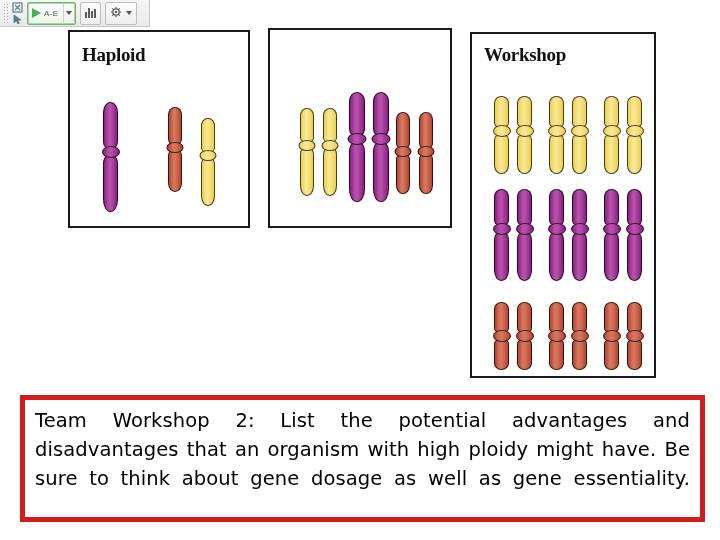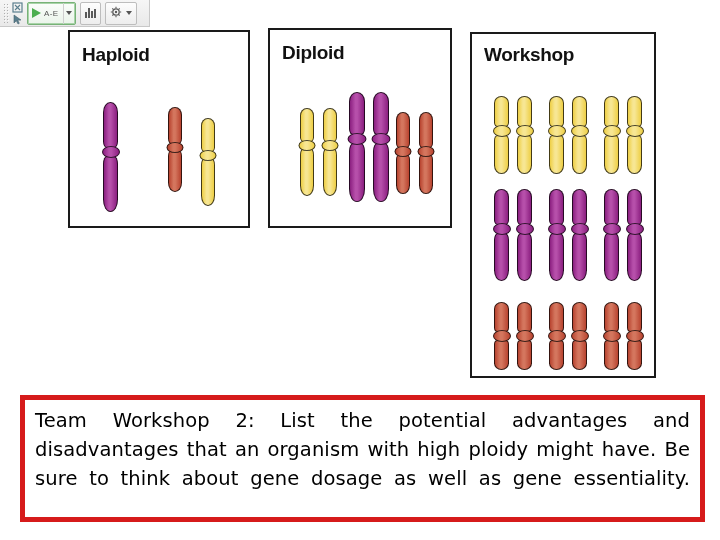--- a/index.html
+++ b/index.html
@@ -73,21 +73,21 @@
 
   
   .panel{
     position:absolute;
     background:#ffffff;
     border:2px solid #1a1a1a;
     box-sizing:border-box;
   }
   .panel-title{
     position:absolute;
-    font-family:Liberation Sans, sans-serif;
+    font-family:Liberation Serif, serif;
     font-weight:bold;
     font-size:19px;
     color:#111;
     letter-spacing:-.3px;
     white-space:nowrap;
   }
   #panel-haploid{left:68px;top:30px;width:182px;height:198px;}
   #panel-diploid{left:268px;top:28px;width:184px;height:200px;}
   #panel-polyploid{left:470px;top:32px;width:186px;height:346px;}
   #panel-haploid .panel-title{left:12px;top:12px;}
@@ -207,21 +207,20 @@
       </div>
       <div class="chrom" style="left: 131px; top: 86px; width: 14px; height: 88px;">
         <div class="arm top" style="height: 33.7px; background: linear-gradient(to right, rgb(238, 207, 69) 0%, rgb(247, 230, 147) 38%, rgb(247, 230, 147) 52%, rgb(238, 207, 69) 100%);"></div>
         <div class="arm bot" style="height: 47.7px; background: linear-gradient(to right, rgb(238, 207, 69) 0%, rgb(247, 230, 147) 38%, rgb(247, 230, 147) 52%, rgb(238, 207, 69) 100%);"></div>
         <div class="cen" style="width: 17px; height: 11px; top: 31.5px; background: linear-gradient(to right, rgb(238, 207, 69) 0%, rgb(247, 230, 147) 38%, rgb(247, 230, 147) 52%, rgb(238, 207, 69) 100%);"></div>
       </div>
     </div>
 </div>
 
 <div class="panel" id="panel-diploid">
-  <div class="panel-title">Diploid</div>
   <div class="chrom-area">
       <div class="chrom" style="left: 30px; top: 78px; width: 14px; height: 88px;">
         <div class="arm top" style="height: 33.7px; background: linear-gradient(to right, rgb(238, 207, 69) 0%, rgb(247, 230, 147) 38%, rgb(247, 230, 147) 52%, rgb(238, 207, 69) 100%);"></div>
         <div class="arm bot" style="height: 47.7px; background: linear-gradient(to right, rgb(238, 207, 69) 0%, rgb(247, 230, 147) 38%, rgb(247, 230, 147) 52%, rgb(238, 207, 69) 100%);"></div>
         <div class="cen" style="width: 17px; height: 11px; top: 31.5px; background: linear-gradient(to right, rgb(238, 207, 69) 0%, rgb(247, 230, 147) 38%, rgb(247, 230, 147) 52%, rgb(238, 207, 69) 100%);"></div>
       </div>
       <div class="chrom" style="left: 53px; top: 78px; width: 14px; height: 88px;">
         <div class="arm top" style="height: 33.7px; background: linear-gradient(to right, rgb(238, 207, 69) 0%, rgb(247, 230, 147) 38%, rgb(247, 230, 147) 52%, rgb(238, 207, 69) 100%);"></div>
         <div class="arm bot" style="height: 47.7px; background: linear-gradient(to right, rgb(238, 207, 69) 0%, rgb(247, 230, 147) 38%, rgb(247, 230, 147) 52%, rgb(238, 207, 69) 100%);"></div>
         <div class="cen" style="width: 17px; height: 11px; top: 31.5px; background: linear-gradient(to right, rgb(238, 207, 69) 0%, rgb(247, 230, 147) 38%, rgb(247, 230, 147) 52%, rgb(238, 207, 69) 100%);"></div>

